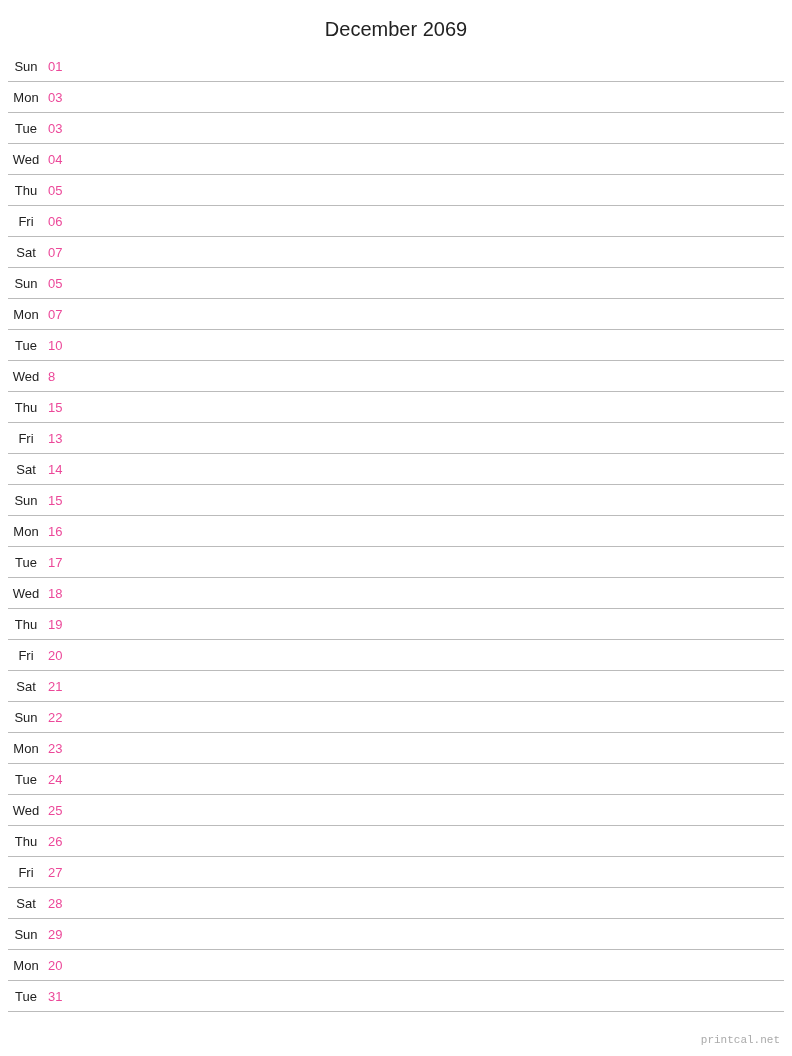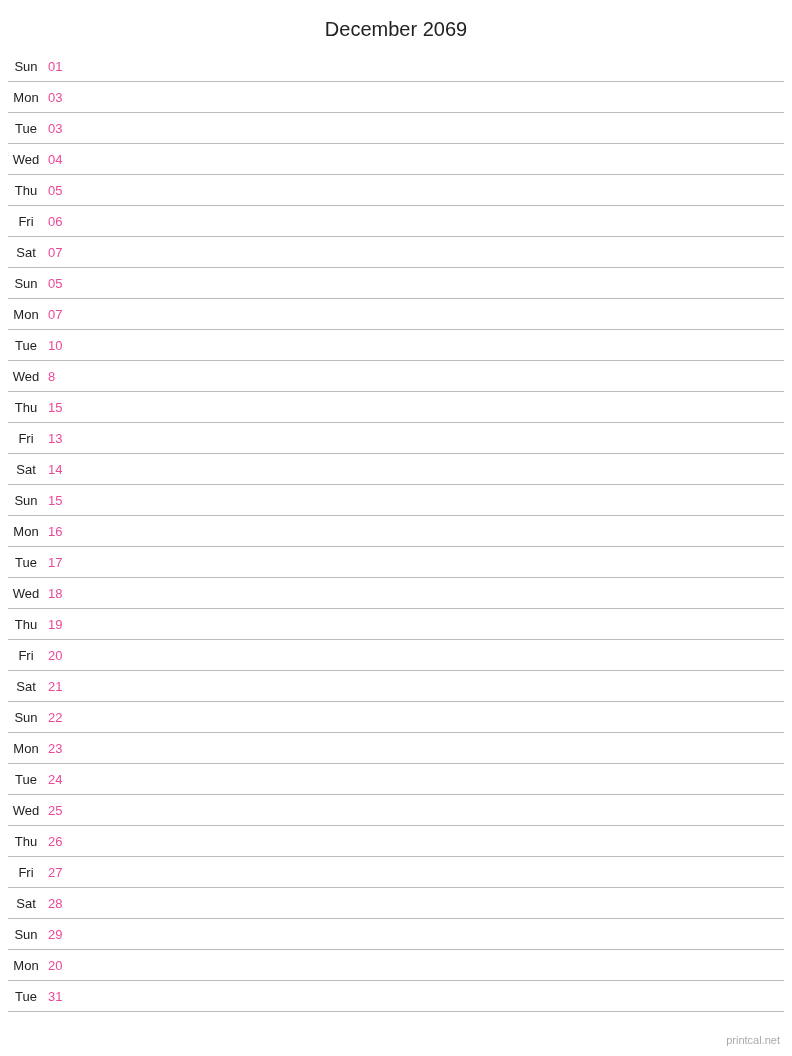--- a/index.html
+++ b/index.html
@@ -57,20 +57,21 @@
       flex: 1;
       height: 1px;
     }
 
     .footer {
       position: absolute;
       bottom: 10px;
       right: 12px;
       font-size: 11px;
       color: #aaa;
+      font-family: Liberation Mono, monospace;
     }
   </style>
 </head>
 <body>
 
 <h1 class="page-title">December 2069</h1>
 
 <div class="calendar-container" id="calendar">
     <div class="calendar-row">
       <span class="day-name">Sun</span>

